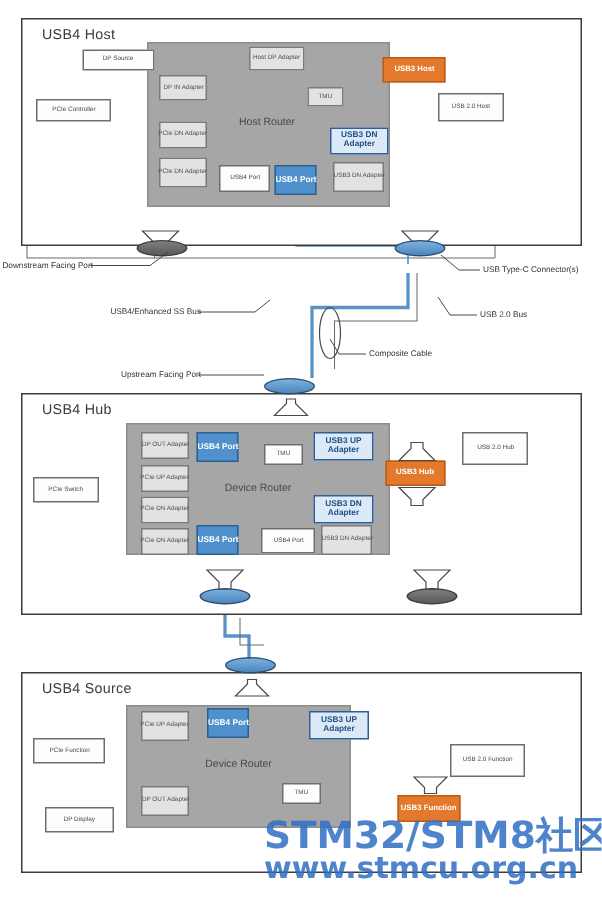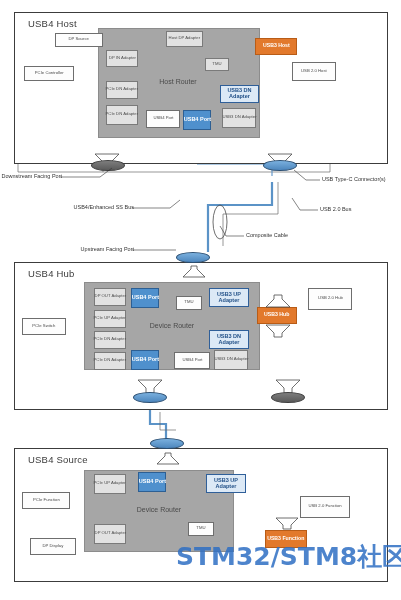--- a/index.html
+++ b/index.html
@@ -334,14 +334,15 @@
   </div>
 
   <svg class="abs" style="left:274px;top:516px;width:26px;height:14px;" viewBox="0 0 26 14">
     <path d="M2 2 L24 2 L17 9 L17 13 L9 13 L9 9 Z" fill="#fff" stroke="#4a4a4a" stroke-width="0.8"></path>
   </svg>
   <div class="abs orange" style="left:265px;top:530px;width:42px;height:18px;">
     <span>USB3 Function</span>
   </div>
 
   <div class="wm wm1" style="left:176px;top:540px;">STM32/STM8社区</div>
+  <div class="wm wm2" style="left:176px;top:566px;">www.stmcu.org.cn</div>
 
 </div>
 
 </body></html>

